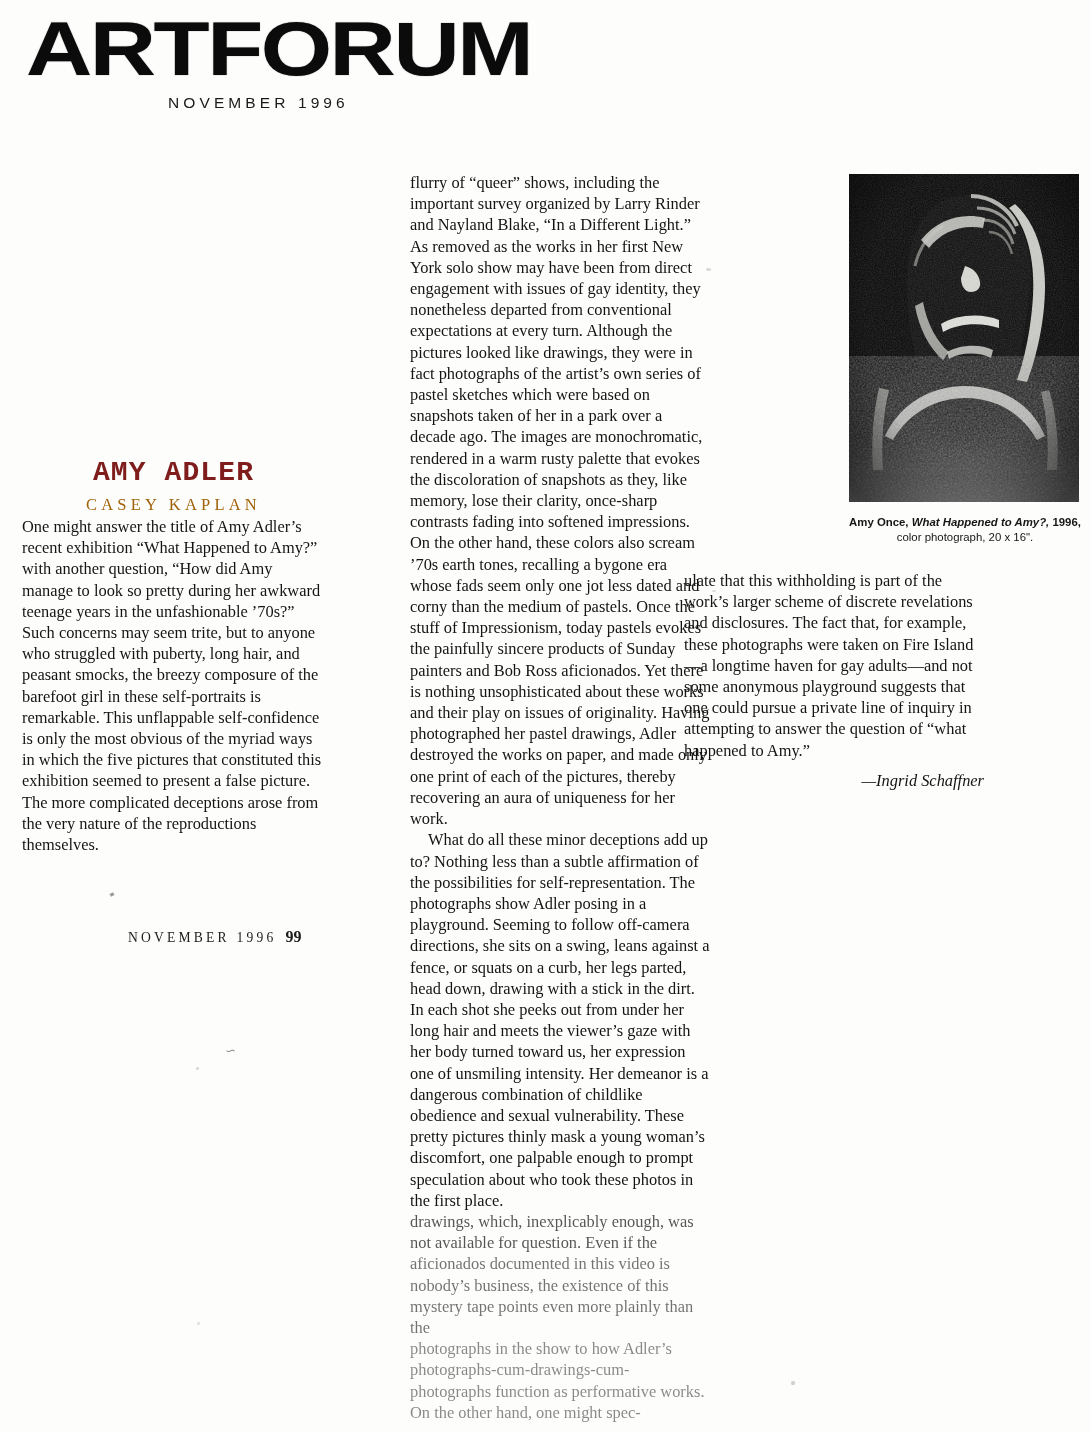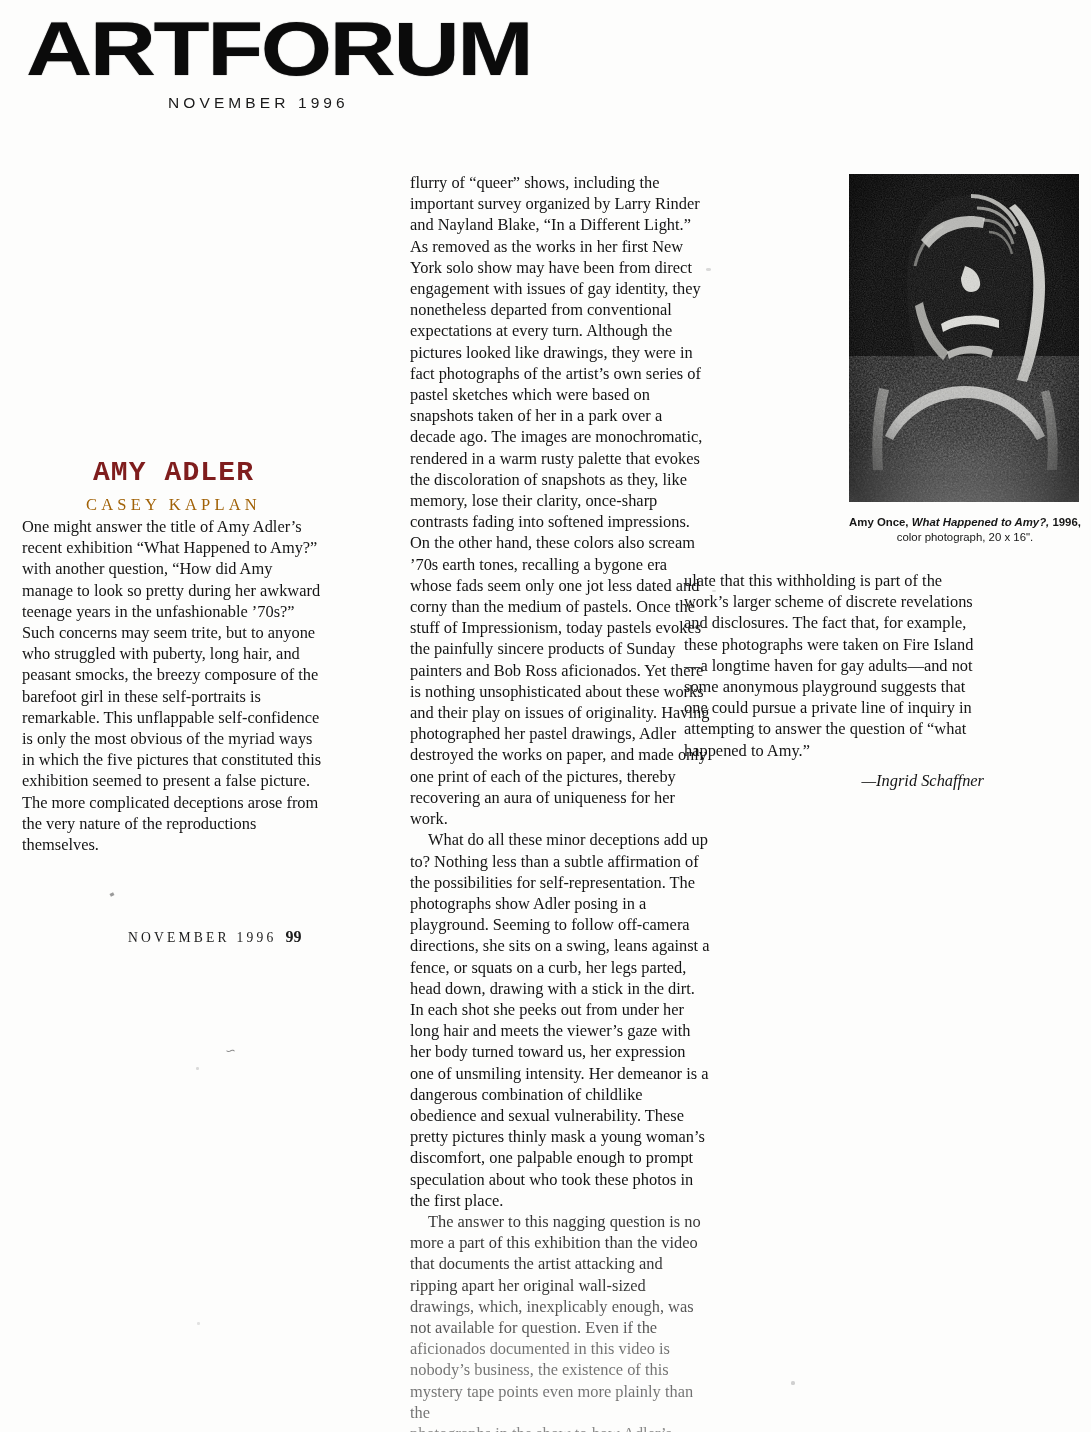--- a/index.html
+++ b/index.html
@@ -195,21 +195,20 @@
   </div>
 
   <div class="folio-speck"></div>
   <div class="folio">
     <span>NOVEMBER 1996</span><span class="page-number">99</span>
   </div>
 
   <div class="col" id="col2">
     <p>flurry of “queer” shows, including the important survey organized by Larry Rinder and Nayland Blake, “In a Different Light.” As removed as the works in her first New York solo show may have been from direct engagement with issues of gay identity, they nonetheless departed from conventional expectations at every turn. Although the pictures looked like drawings, they were in fact photographs of the artist’s own series of pastel sketches which were based on snapshots taken of her in a park over a decade ago. The images are monochromatic, rendered in a warm rusty palette that evokes the discoloration of snapshots as they, like memory, lose their clarity, once-sharp contrasts fading into softened impressions. On the other hand, these colors also scream ’70s earth tones, recalling a bygone era whose fads seem only one jot less dated and corny than the medium of pastels. Once the stuff of Impressionism, today pastels evokes the painfully sincere products of Sunday painters and Bob Ross aficionados. Yet there is nothing unsophisticated about these works and their play on issues of originality. Having photographed her pastel drawings, Adler destroyed the works on paper, and made only one print of each of the pictures, thereby recovering an aura of uniqueness for her work.</p>
     <p class="indent">What do all these minor deceptions add up to? Nothing less than a subtle affirmation of the possibilities for self-representation. The photographs show Adler posing in a playground. Seeming to follow off-camera directions, she sits on a swing, leans against a fence, or squats on a curb, her legs parted, head down, drawing with a stick in the dirt. In each shot she peeks out from under her long hair and meets the viewer’s gaze with her body turned toward us, her expression one of unsmiling intensity. Her demeanor is a dangerous combination of childlike obedience and sexual vulnerability. These pretty pictures thinly mask a young woman’s discomfort, one palpable enough to prompt speculation about who took these photos in the first place.</p>
-    <p class="indent fade-1">The answer to this nagging question is no more a part of this exhibition than the video that documents the artist attacking and ripping apart her original wall-sized</p>
     <p class="fade-2">drawings, which, inexplicably enough, was not available for question. Even if the</p>
     <p class="fade-3">aficionados documented in this video is nobody’s business, the existence of this mystery tape points even more plainly than the</p>
     <p class="fade-4">photographs in the show to how Adler’s photographs-cum-drawings-cum-photographs function as performative works. On the other hand, one might spec-</p>
   </div>
 
   <div class="plate">
     <svg width="230" height="328" viewBox="0 0 230 328" role="img">
       <defs>
         <filter id="grain">
           <feTurbulence type="fractalNoise" baseFrequency="0.9" numOctaves="4" seed="7" result="n"></feTurbulence>

